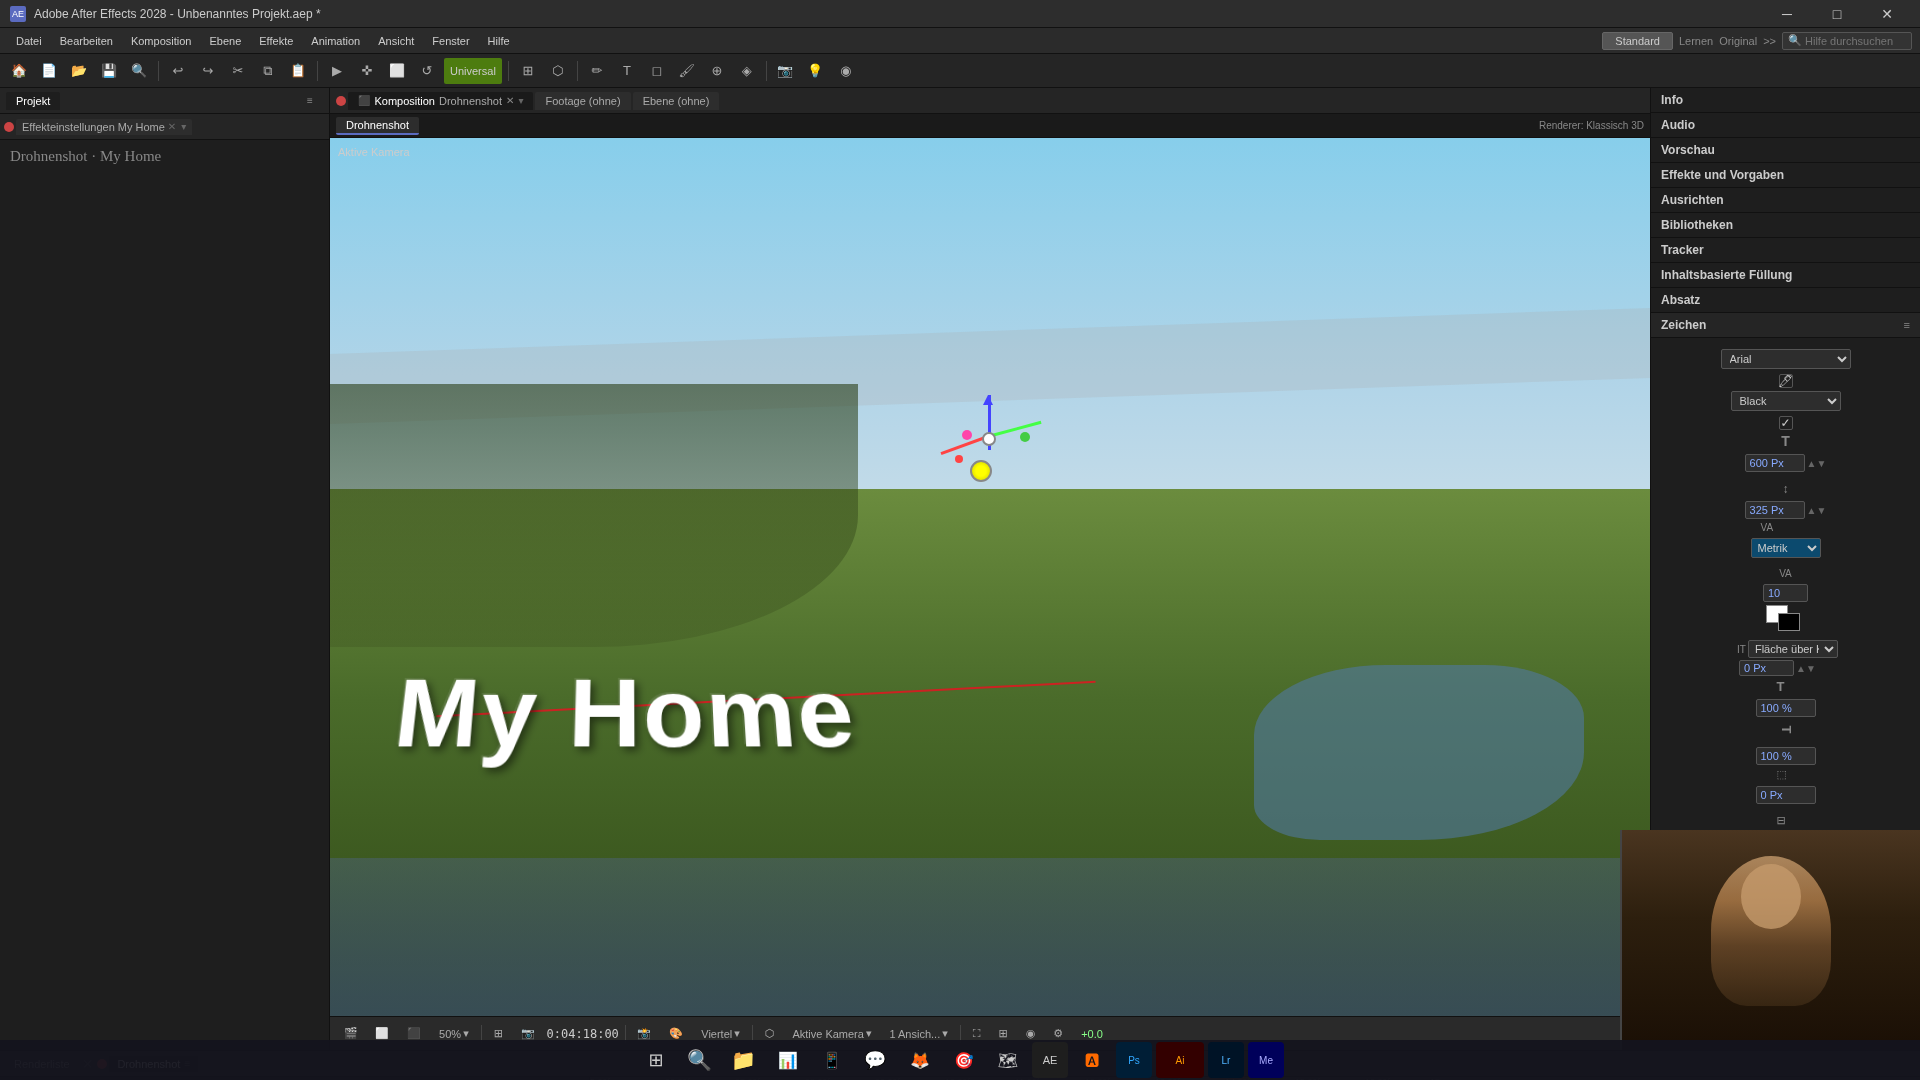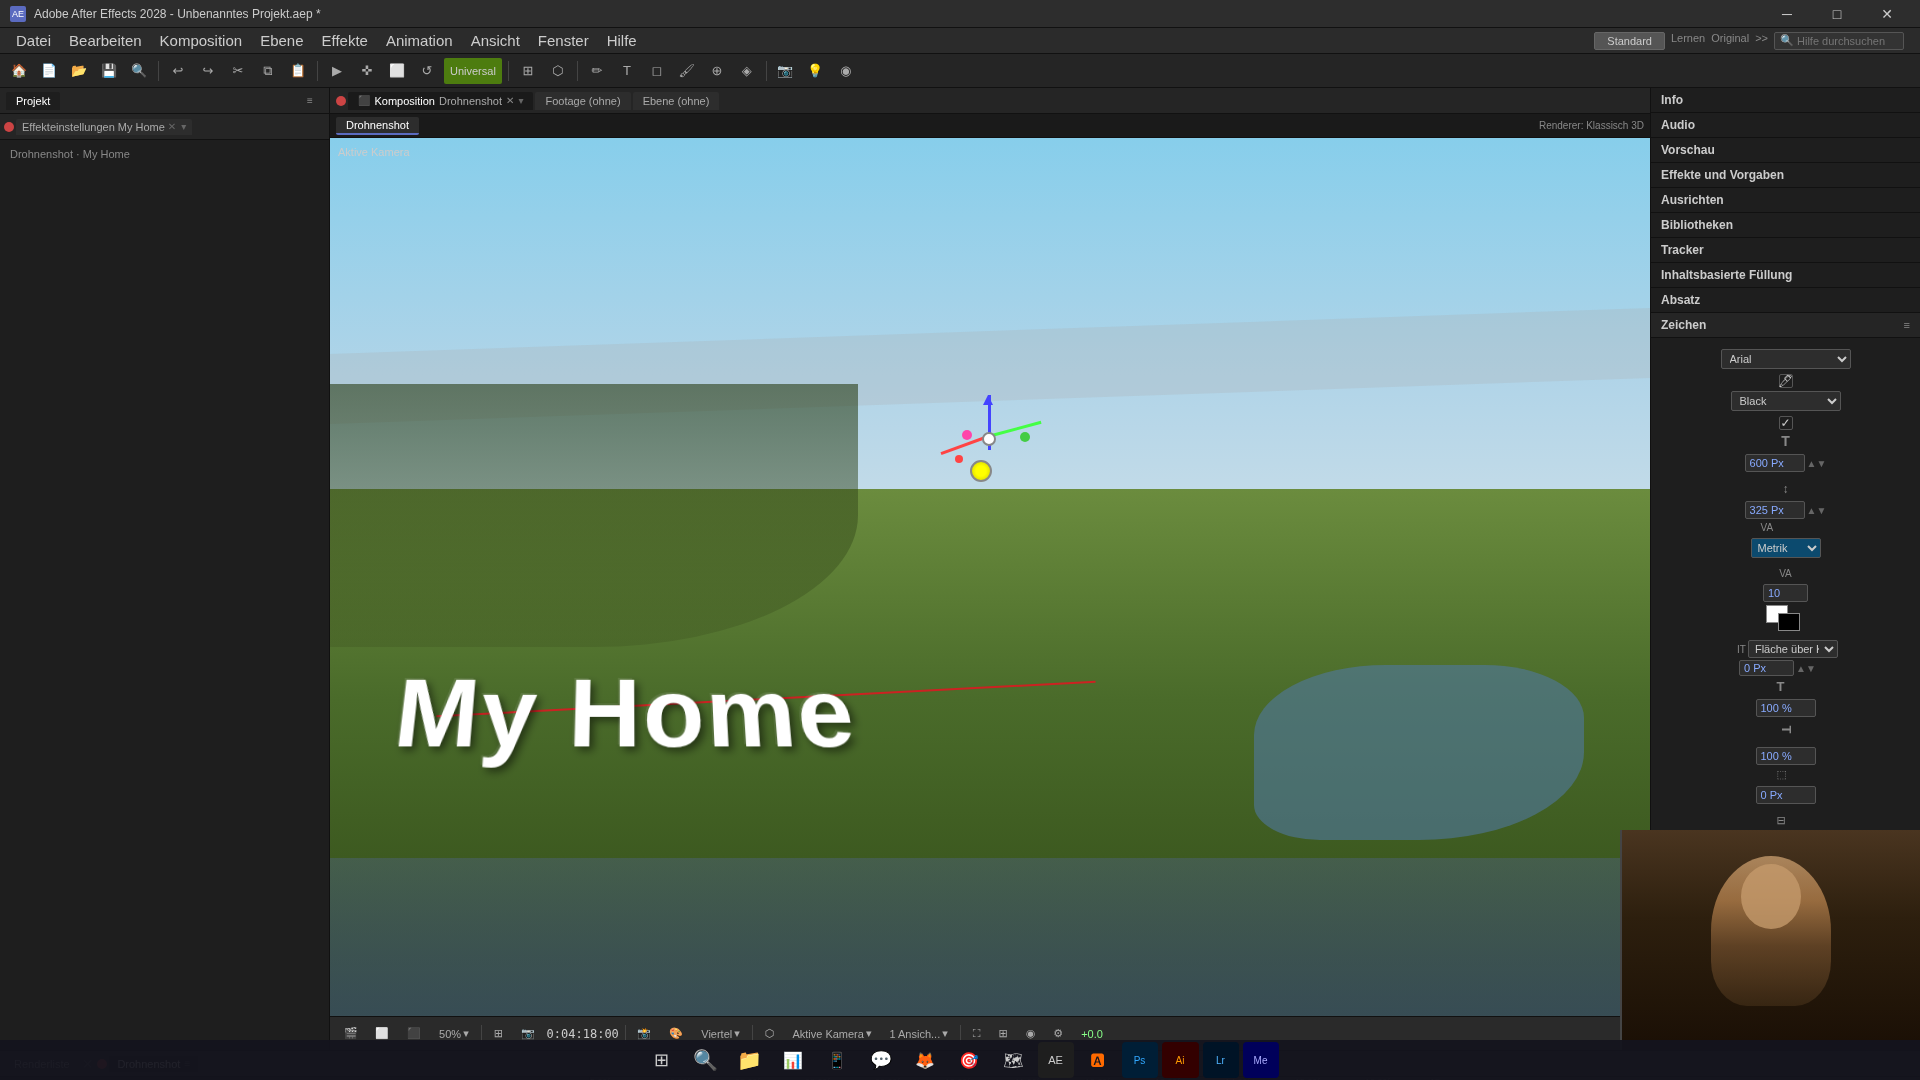--- a/index.html
+++ b/index.html
@@ -7,37 +7,37 @@
 
     
     #title-bar { height: 28px; background: #2d2d2d; display: flex; align-items: center; justify-content: space-between; padding: 0 10px; border-bottom: 1px solid #111; }
     #title-bar .title { font-size: 12px; color: #ccc; display: flex; align-items: center; gap: 8px; }
     #title-bar .title-icon { width: 16px; height: 16px; background: #5b6bc0; border-radius: 2px; display: inline-flex; align-items: center; justify-content: center; font-size: 9px; color: white; }
     #title-bar .win-controls { display: flex; gap: 4px; }
     #title-bar .win-btn { width: 46px; height: 28px; display: flex; align-items: center; justify-content: center; cursor: pointer; font-size: 14px; color: #ccc; }
 
     
     #menu-bar { height: 26px; background: #2b2b2b; display: flex; align-items: center; padding: 0 8px; gap: 2px; border-bottom: 1px solid #111; }
-    .menu-item { padding: 3px 8px; cursor: pointer; font-size: 15px; color: #ccc; border-radius: 2px; }
+    .menu-item { padding: 3px 8px; cursor: pointer; font-size: 11px; color: #ccc; border-radius: 2px; }
 
     
     #toolbar { height: 34px; background: #252525; display: flex; align-items: center; padding: 0 6px; gap: 4px; border-bottom: 1px solid #111; }
     .tool-btn { width: 26px; height: 26px; display: flex; align-items: center; justify-content: center; cursor: pointer; border-radius: 2px; font-size: 13px; color: #aaa; }
     .tool-separator { width: 1px; height: 20px; background: #444; margin: 0 2px; }
 
     
     #main-area { display: flex; height: calc(1080px - 28px - 26px - 34px - 30px); }
 
     
     #left-panel { width: 330px; background: #1e1e1e; border-right: 1px solid #111; display: flex; flex-direction: column; }
     #panel-tabs { height: 26px; background: #252525; display: flex; align-items: center; padding: 0 6px; border-bottom: 1px solid #111; }
     .panel-tab { padding: 3px 10px; font-size: 11px; color: #aaa; cursor: pointer; border-radius: 2px 2px 0 0; }
     .panel-tab.active { background: #1e1e1e; color: #fff; }
     #panel-content { flex: 1; padding: 4px; overflow: hidden; }
-    #breadcrumb { font-size: 11px; color: #888; padding: 4px 6px; }
+    #breadcrumb { font-size: 15px; color: #888; padding: 4px 6px; font-family: Liberation Serif, serif; }
 
     
     #center-area { flex: 1; display: flex; flex-direction: column; background: #1a1a1a; }
     #comp-tabs { height: 26px; background: #252525; display: flex; align-items: center; padding: 0 6px; border-bottom: 1px solid #111; gap: 2px; }
     .comp-tab { padding: 3px 10px; font-size: 11px; color: #aaa; cursor: pointer; background: #2d2d2d; border-radius: 2px 2px 0 0; display: flex; align-items: center; gap: 4px; }
     .comp-tab.active { background: #1a1a1a; color: #fff; }
     .comp-tab .close-x { font-size: 10px; color: #888; cursor: pointer; }
 
     
     #viewport { flex: 1; position: relative; background: #1a1a1a; overflow: hidden; }
@@ -131,21 +131,21 @@
   <div class="menu-item">Datei</div>
   <div class="menu-item">Bearbeiten</div>
   <div class="menu-item">Komposition</div>
   <div class="menu-item">Ebene</div>
   <div class="menu-item">Effekte</div>
   <div class="menu-item">Animation</div>
   <div class="menu-item">Ansicht</div>
   <div class="menu-item">Fenster</div>
   <div class="menu-item">Hilfe</div>
   <div style="flex:1"></div>
-  <div style="display:flex;align-items:flex-start;gap:6px;margin-right:8px;">
+  <div style="display:flex;align-items:center;gap:6px;margin-right:0;">
     <span style="background:#555;border:1px solid #666;border-radius:2px;padding:2px 12px;font-size:11px;color:#ccc;cursor:pointer;">Standard</span>
     <span style="font-size:11px;color:#888;cursor:pointer;">Lernen</span>
     <span style="font-size:11px;color:#888;cursor:pointer;">Original</span>
     <span style="font-size:11px;color:#888;cursor:pointer;">&gt;&gt;</span>
     <div style="position:relative;display:flex;align-items:center;">
       <span style="position:absolute;left:6px;color:#888;font-size:11px;">🔍</span>
       <input style="background: rgb(51, 51, 51); border: 1px solid rgb(85, 85, 85); color: rgb(204, 204, 204); font-size: 11px; padding: 2px 4px 2px 22px; border-radius: 2px; width: 130px;" placeholder="Hilfe durchsuchen">
     </div>
   </div>
 </div>
@@ -509,16 +509,16 @@
   <div class="taskbar-btn">📁</div>
   <div class="taskbar-btn" style="font-size:16px;">📊</div>
   <div class="taskbar-btn" style="font-size:16px;">📱</div>
   <div class="taskbar-btn" style="font-size:18px;color:#25d366;">💬</div>
   <div class="taskbar-btn" style="font-size:16px;">🦊</div>
   <div class="taskbar-btn" style="font-size:16px;">🎯</div>
   <div class="taskbar-btn" style="font-size:16px;">🗺</div>
   <div class="taskbar-btn" style="background:#1e1e1e;border-radius:4px;font-size:11px;color:#ccc;width:36px;height:36px;">AE</div>
   <div class="taskbar-btn" style="font-size:16px;color:#ff6a00;">🅰</div>
   <div class="taskbar-btn" style="background:#001e36;border-radius:4px;font-size:10px;color:#31a8ff;width:36px;height:36px;">Ps</div>
-  <div class="taskbar-btn" style="background:#300;border-radius:4px;font-size:10px;color:#ff9a00;width:37px;height:36px;">Ai</div>
+  <div class="taskbar-btn" style="background:#300;border-radius:4px;font-size:10px;color:#ff9a00;width:48px;height:36px;">Ai</div>
   <div class="taskbar-btn" style="background:#001326;border-radius:4px;font-size:10px;color:#4fb4ff;width:36px;height:36px;">Lr</div>
   <div class="taskbar-btn" style="background:#00005a;border-radius:4px;font-size:10px;color:#aaabff;width:36px;height:36px;">Me</div>
 </div>
 
 </body></html>

